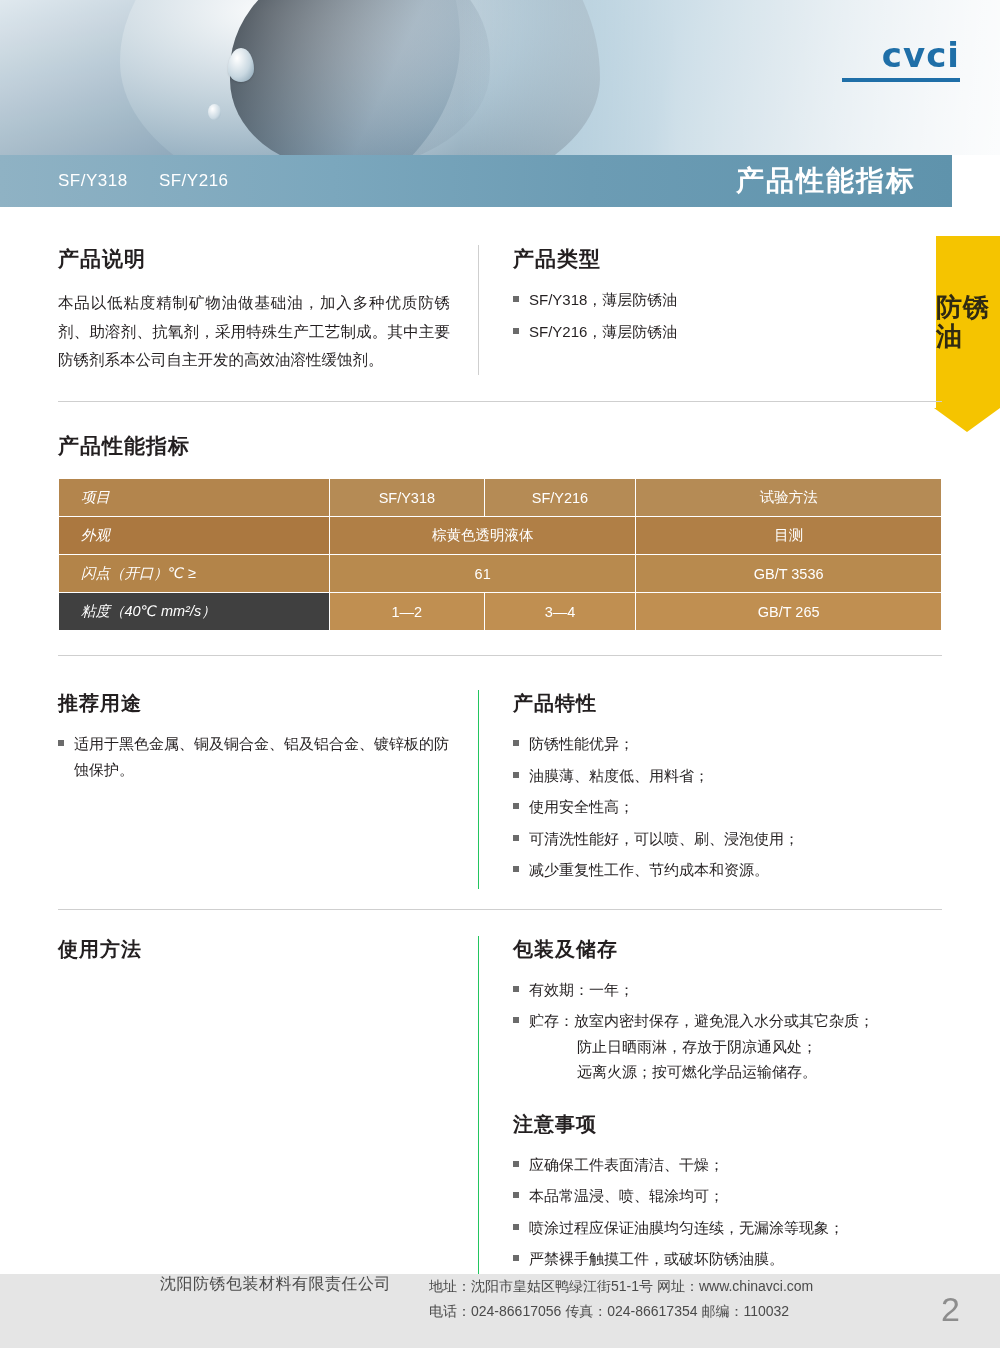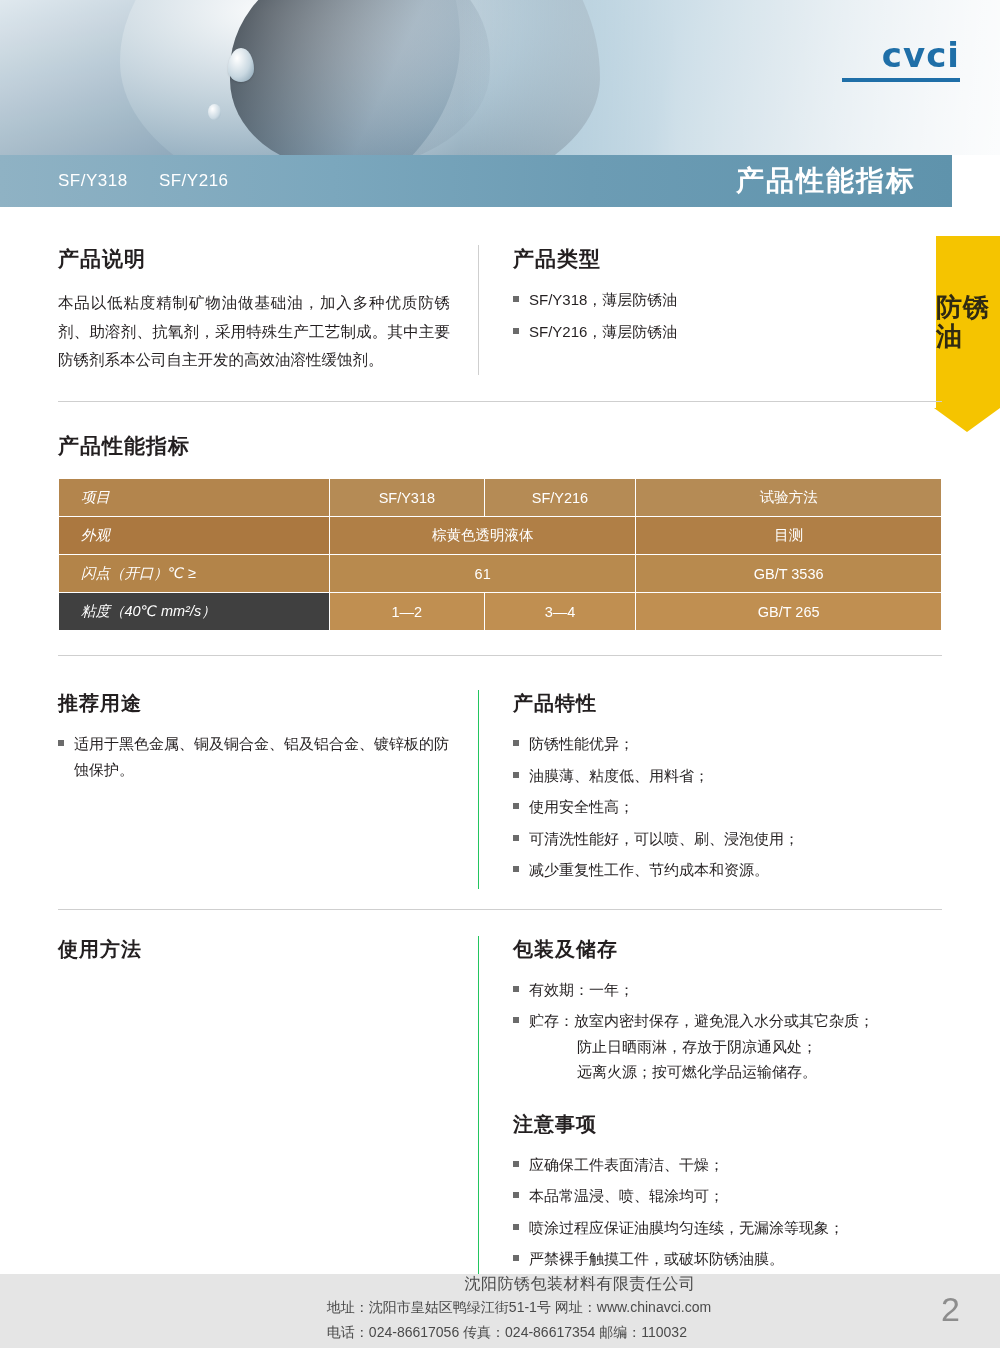--- a/index.html
+++ b/index.html
@@ -182,21 +182,21 @@
 
   .sub-block { margin-top: 26px; }
 
   .hang { display: block; }
 
   
   .footer {
     position: absolute; left: 0; bottom: 0;
     width: 1000px; height: 74px;
     background: #e5e5e5;
-    display: flex; align-items: center; flex-direction: column;
+    display: flex; align-items: flex-start;
   }
   .footer .company {
     margin-left: 160px;
     font-size: 16px; color: #4a4a4a; letter-spacing: .5px;
   }
   .footer .contact {
     margin-left: 38px; font-size: 14px; color: #4a4a4a; line-height: 1.75;
   }
   .footer .pagenum {
     position: absolute; right: 40px; top: 16px;

